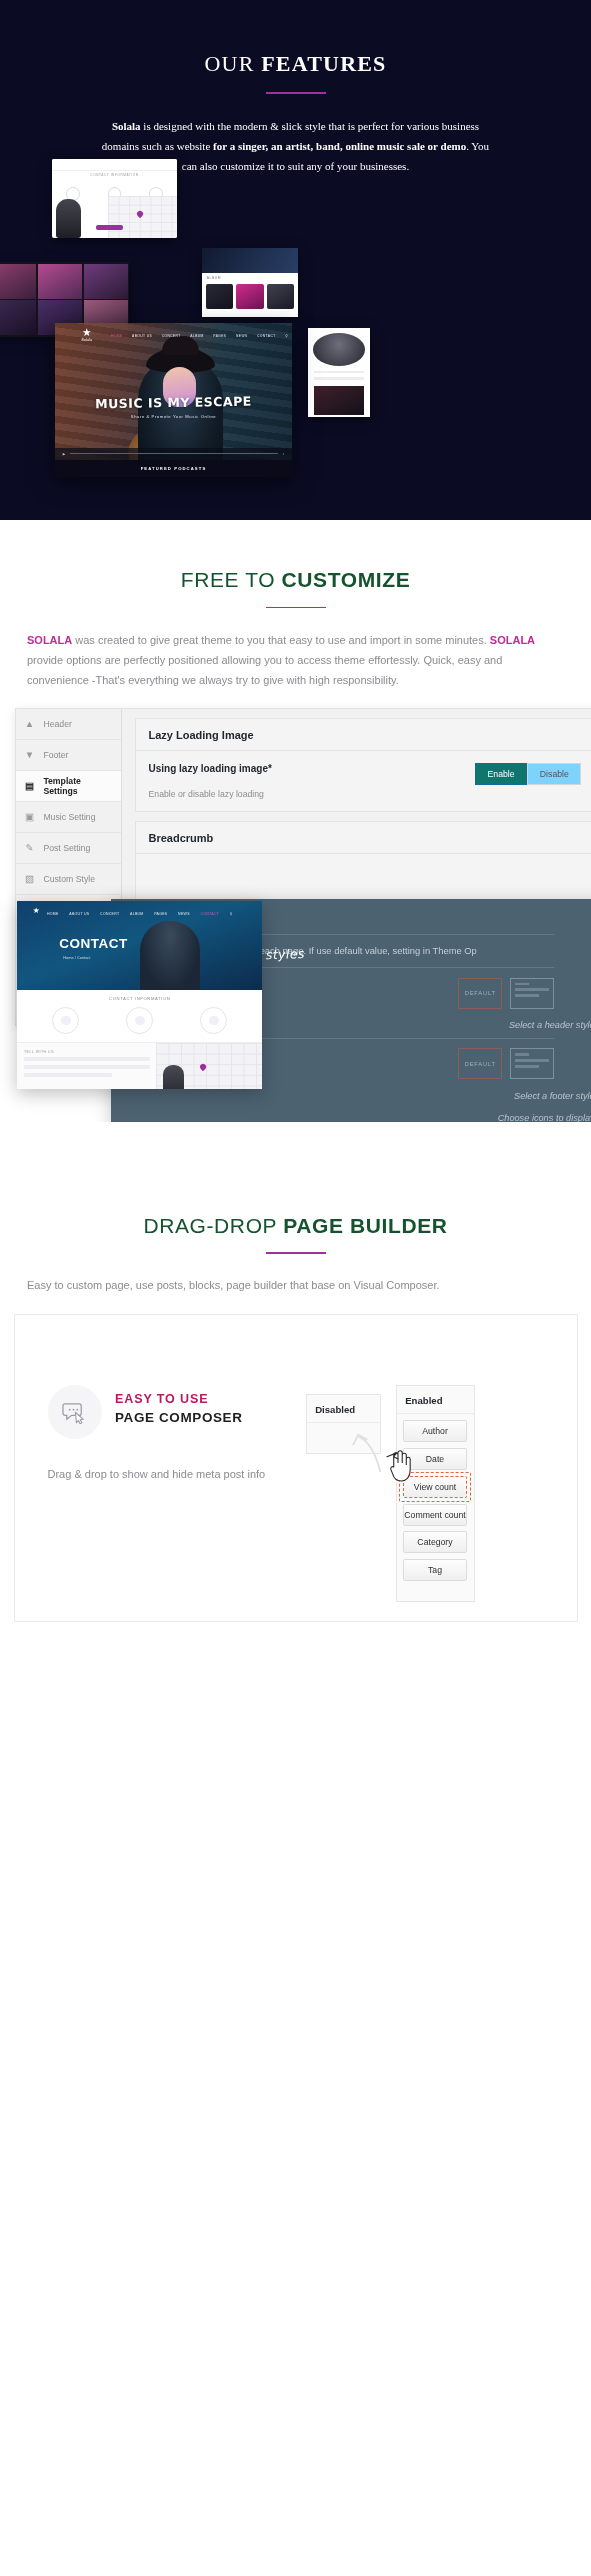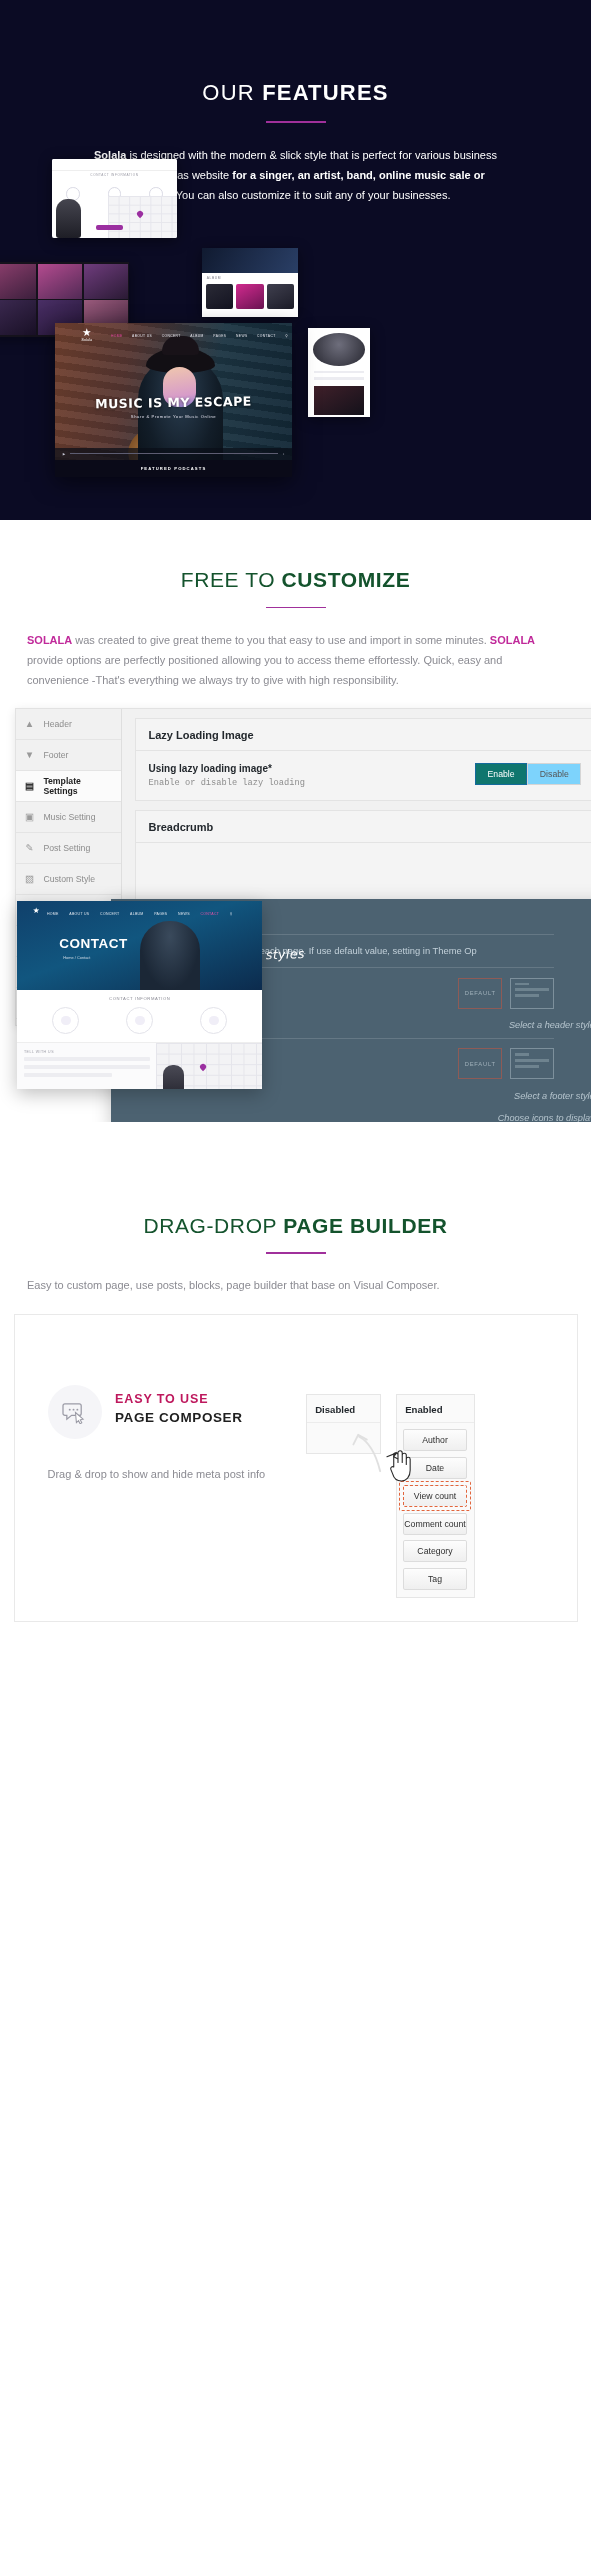--- a/index.html
+++ b/index.html
@@ -11,21 +11,21 @@
   body { width: 591px; height: 2576px; overflow: hidden; position: relative; }
 
   
   .hero {
     position: relative;
     width: 591px;
     height: 520px;
     background: #0b0b24;
     overflow: hidden;
   }
-  .hero-inner { padding-top: 80px; text-align: center; }
+  .hero-inner { padding-top: 51px; text-align: center; font-family: Liberation Serif, serif; }
   .hero-title {
     font-size: 22px;
     letter-spacing: 1.2px;
     color: #ffffff;
     font-weight: 300;
   }
   .hero-title b { font-weight: 700; }
   .hero-rule {
     width: 60px; height: 1.9px;
     background: #a0309b;
@@ -187,21 +187,21 @@
   .side-item.active .side-ico { color:#333; }
 
   .admin-main { flex:1; padding:9.6px 9.6px 0 13.5px; }
   .card {
     background:#f4f4f4; border:1px solid #e3e3e3; margin-bottom:9.6px;
   }
   .card-head { padding:9.6px 12.5px; font-size:11px; font-weight:700; color:#23282d; border-bottom:1px solid #e3e3e3;}
   .card-body { padding:11.6px 12.5px; display:flex; align-items:flex-start; }
   .card-body .lbl { flex:1; }
   .lbl .t { font-size:10px; font-weight:700; color:#23282d; }
-  .lbl .s { font-size:8.7px; color:#8d8d8d; margin-top:4px;font-family:Liberation Mono, monospace; }
+  .lbl .s { font-size:8.7px; color:#8d8d8d; margin-top:15px; }
   .btn-group { display:flex; }
   .btn {
     font-size:8.7px; padding:4.8px 11.6px; border:1px solid #d5d5d5; background:#7dd3fc; color:#555; cursor:pointer;
   }
   .btn.primary { background:#0f766e; border-color:#136a9c; color:#fff; }
 
   
   .modal {
     position:absolute; left:111px; top:191px; width:501px; height:229px;
     background:#4c6271; color:#d8e1e7;
@@ -268,22 +268,22 @@
   }
   .pb-k { font-size:12.5px; color:#be185d; letter-spacing:0.9px; font-weight:700; padding-top:6.7px;}
   .pb-b { font-size:13.5px; color:#1f1f1f; letter-spacing:0.6px; font-weight:700; margin-top:3.9px;}
   .pb-desc { clear:both; padding-top:25px; font-size:11px; line-height:20px; color:#8b8b92; }
 
   .col-disabled {
     position:absolute; left:291px; top:79px; width:75px; min-height:60px;
     background:#fafafa; border:1px solid #e6e6e6;
   }
   .col-enabled {
-    position:absolute; left:381px; top:79px; width:79px;
-    background:#fafafa; border:1px solid #e6e6e6; padding-bottom:7px;
+    position:absolute; left:381px; top:70px; width:79px;
+    background:#fafafa; border:1px solid #e6e6e6; padding-bottom:20px;
   }
   .col-head { font-size:9.6px; font-weight:700; color:#23282d; padding:8.7px 8.7px 7.7px; border-bottom:1px solid #ececec; }
   .meta-btn {
     margin:5.8px 6.7px 0; height:22px; border:1px solid #dcdcdc; border-radius:1.9px;
     background: linear-gradient(180deg,#fdfdfd,#efefef);
     display:flex; align-items:center; justify-content:center;
     font-size:8.7px; color:#2f2f2f;
   }
   .meta-btn.dragging { border:1px dashed #e2653c; position:relative; }
   .meta-btn.dragging::after {

